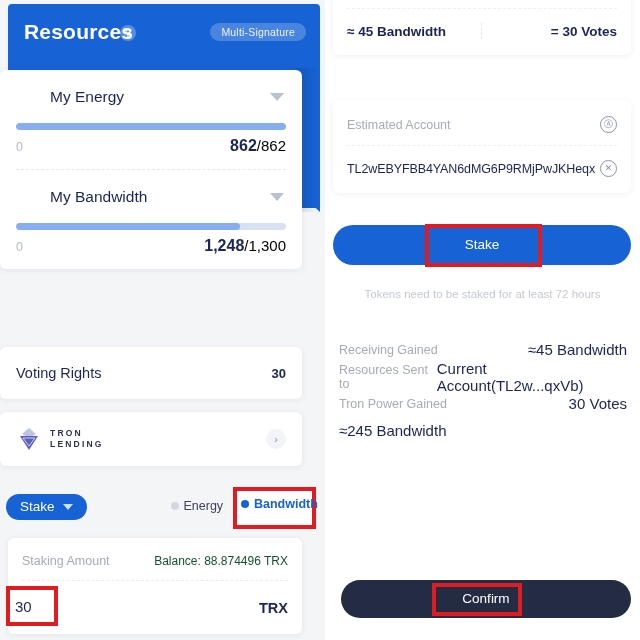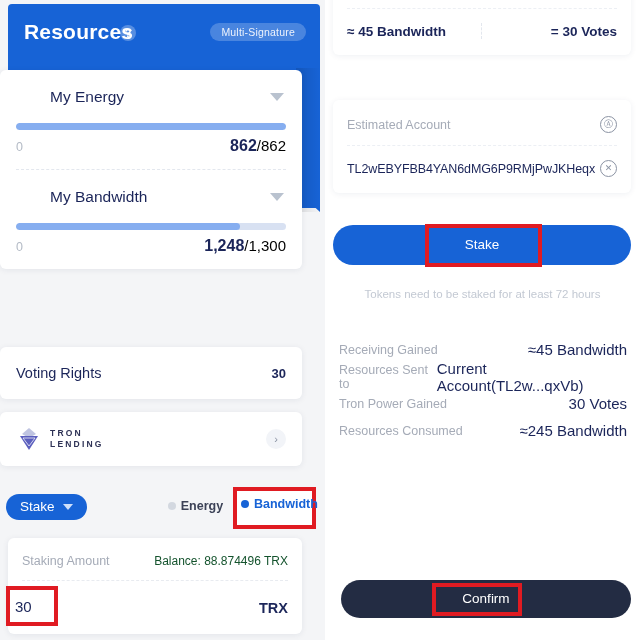--- a/index.html
+++ b/index.html
@@ -230,21 +230,21 @@
     align-items: center;
     margin-left: 12px;
     font-size: 12.5px;
   }
   .radio-dot {
     width: 8px; height: 8px;
     border-radius: 50%;
     margin-right: 5px;
   }
   .radio-off .radio-dot { background: #d3d8e0; }
-  .radio-off { color: #3c4257; font-weight: bold; }
+  .radio-off { color: #3c4257; font-weight: normal; }
   .radio-on .radio-dot { background: #1763d6; }
   .radio-on { color: #1763d6; font-weight: bold; }
 
   
   .amount-card {
     position: absolute;
     left: 8px; top: 538px;
     width: 294px;
     background: #ffffff;
     border-radius: 6px;
@@ -570,21 +570,20 @@
         </div>
         <div class="sum-row">
           <span class="sum-key">Resources Sent to</span>
           <span class="sum-val">Current Account(TL2w...qxVb)</span>
         </div>
         <div class="sum-row">
           <span class="sum-key">Tron Power Gained</span>
           <span class="sum-val">30 Votes</span>
         </div>
         <div class="sum-row">
-          <span class="sum-key">Resources Consumed</span>
           <span class="sum-val">≈245 Bandwidth</span>
         </div>
       </div>
 
     <div class="confirm-btn">Confirm</div>
 
   </div>
 
   <div class="redbox" id="redbox-bandwidth"></div>
   <div class="redbox-inner" id="anno-bandwidth" style="left:241px; top:497px;">

